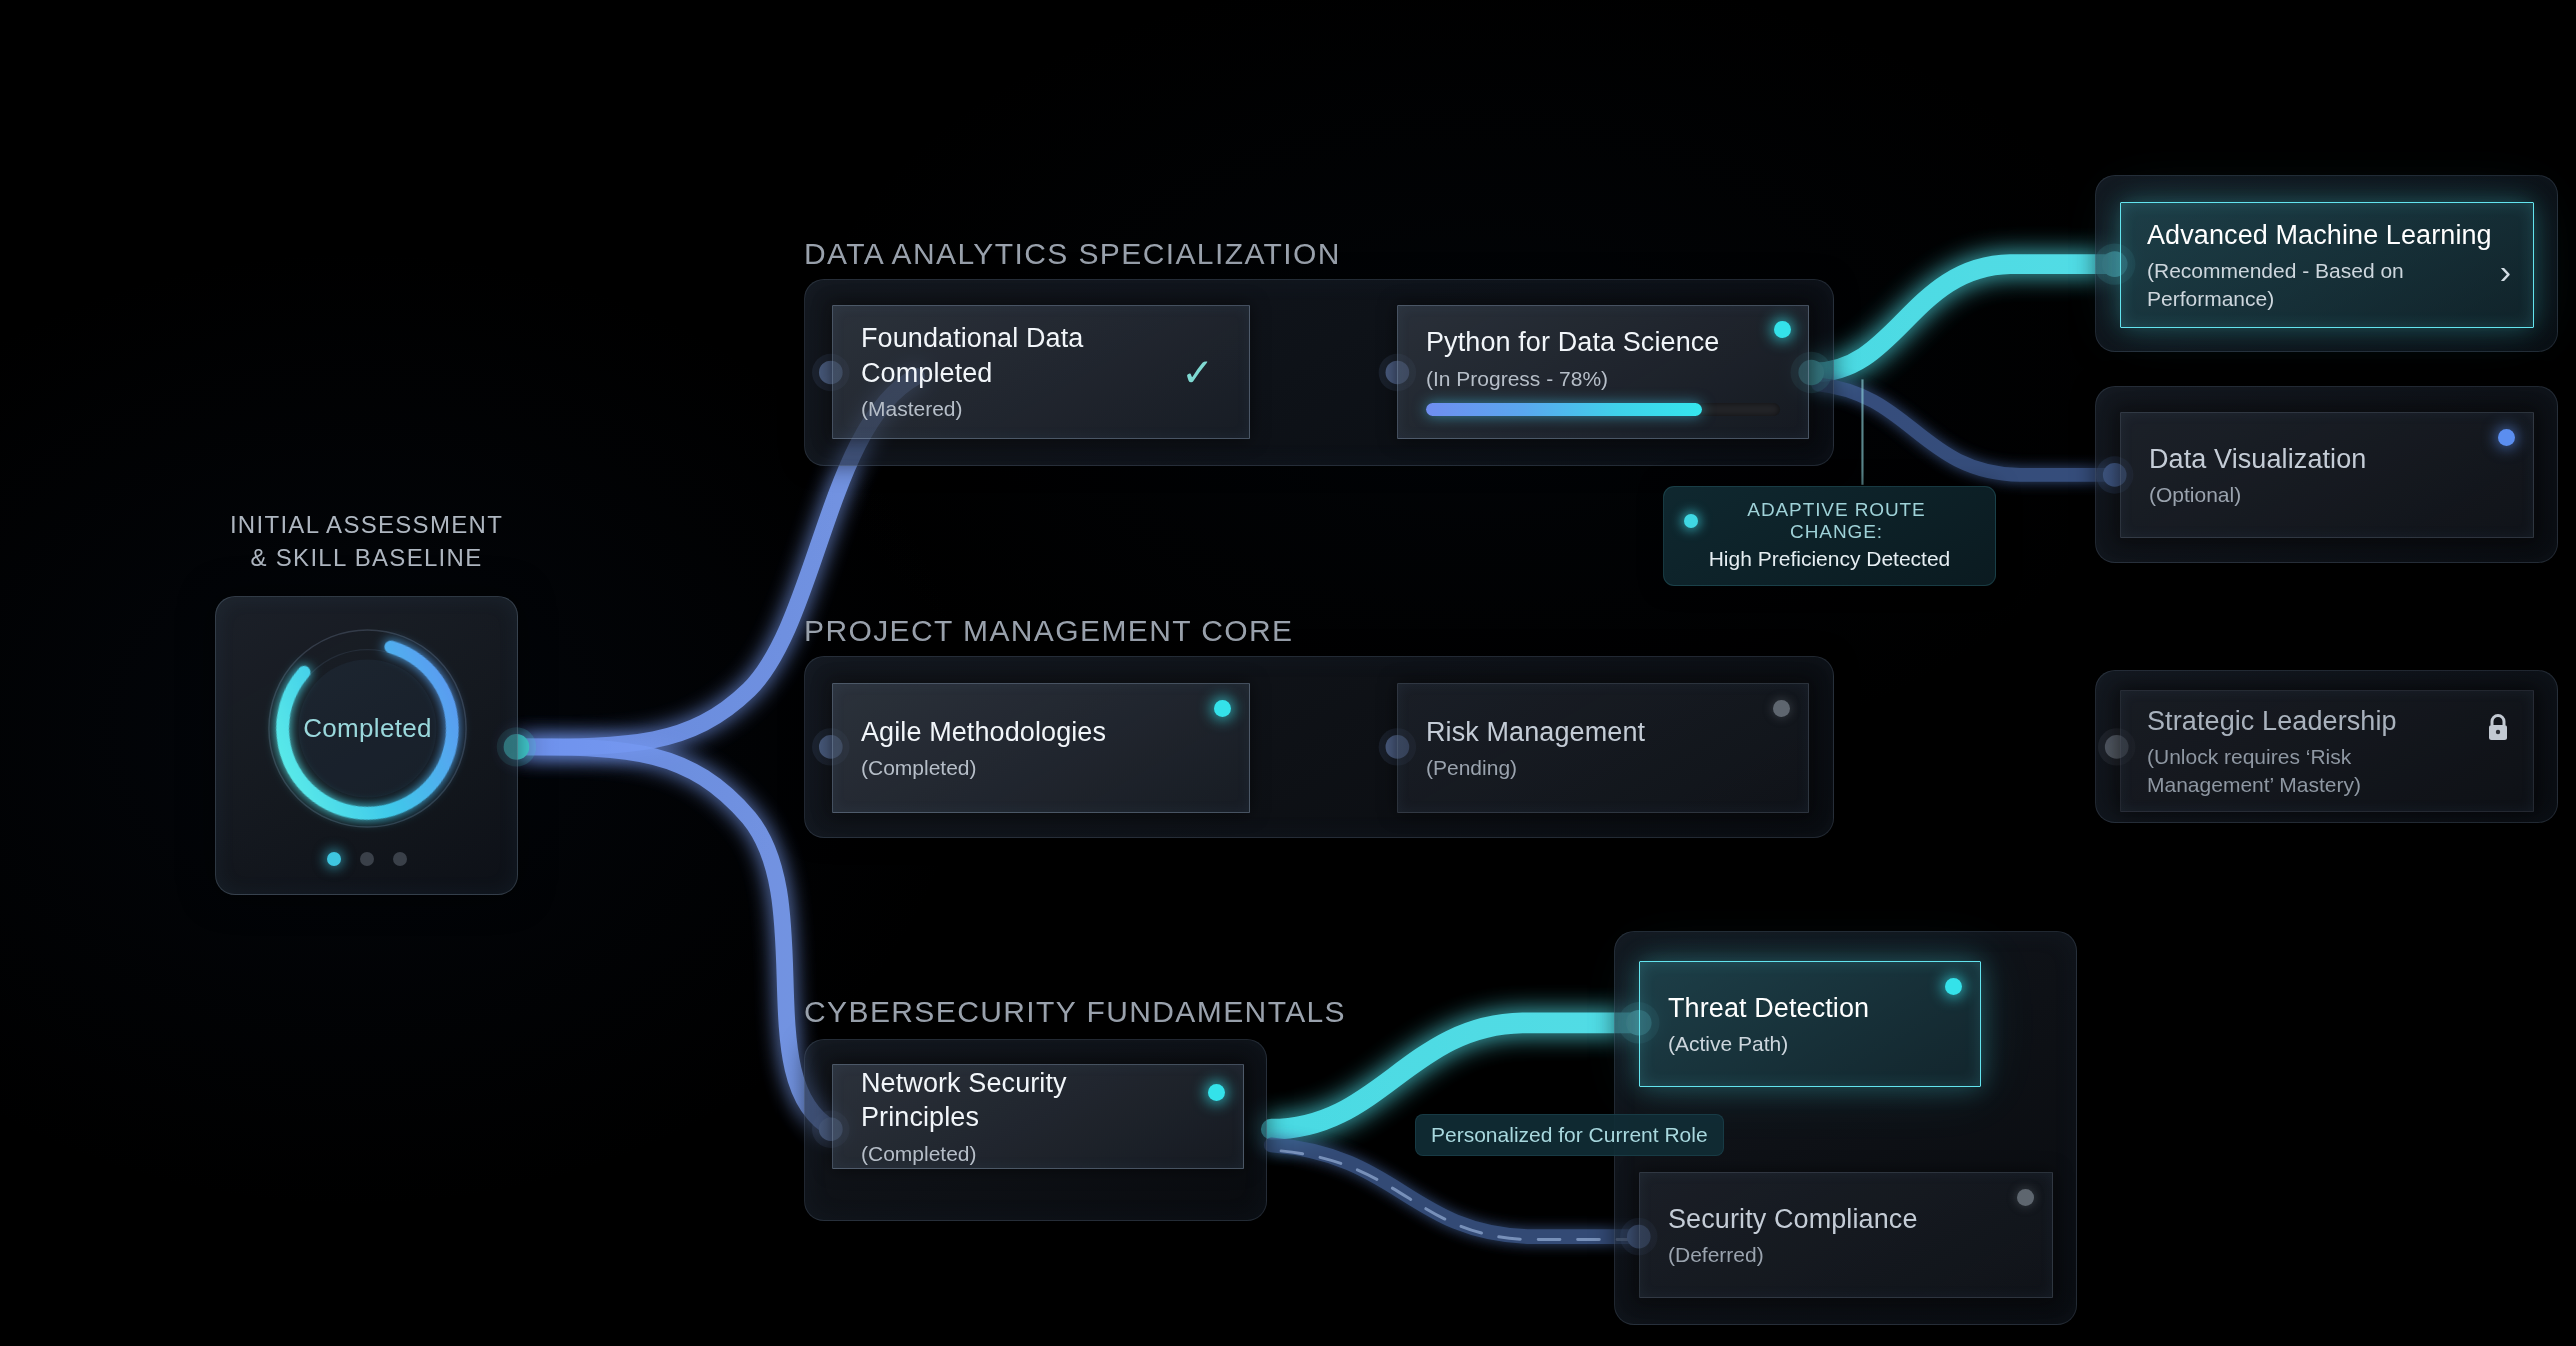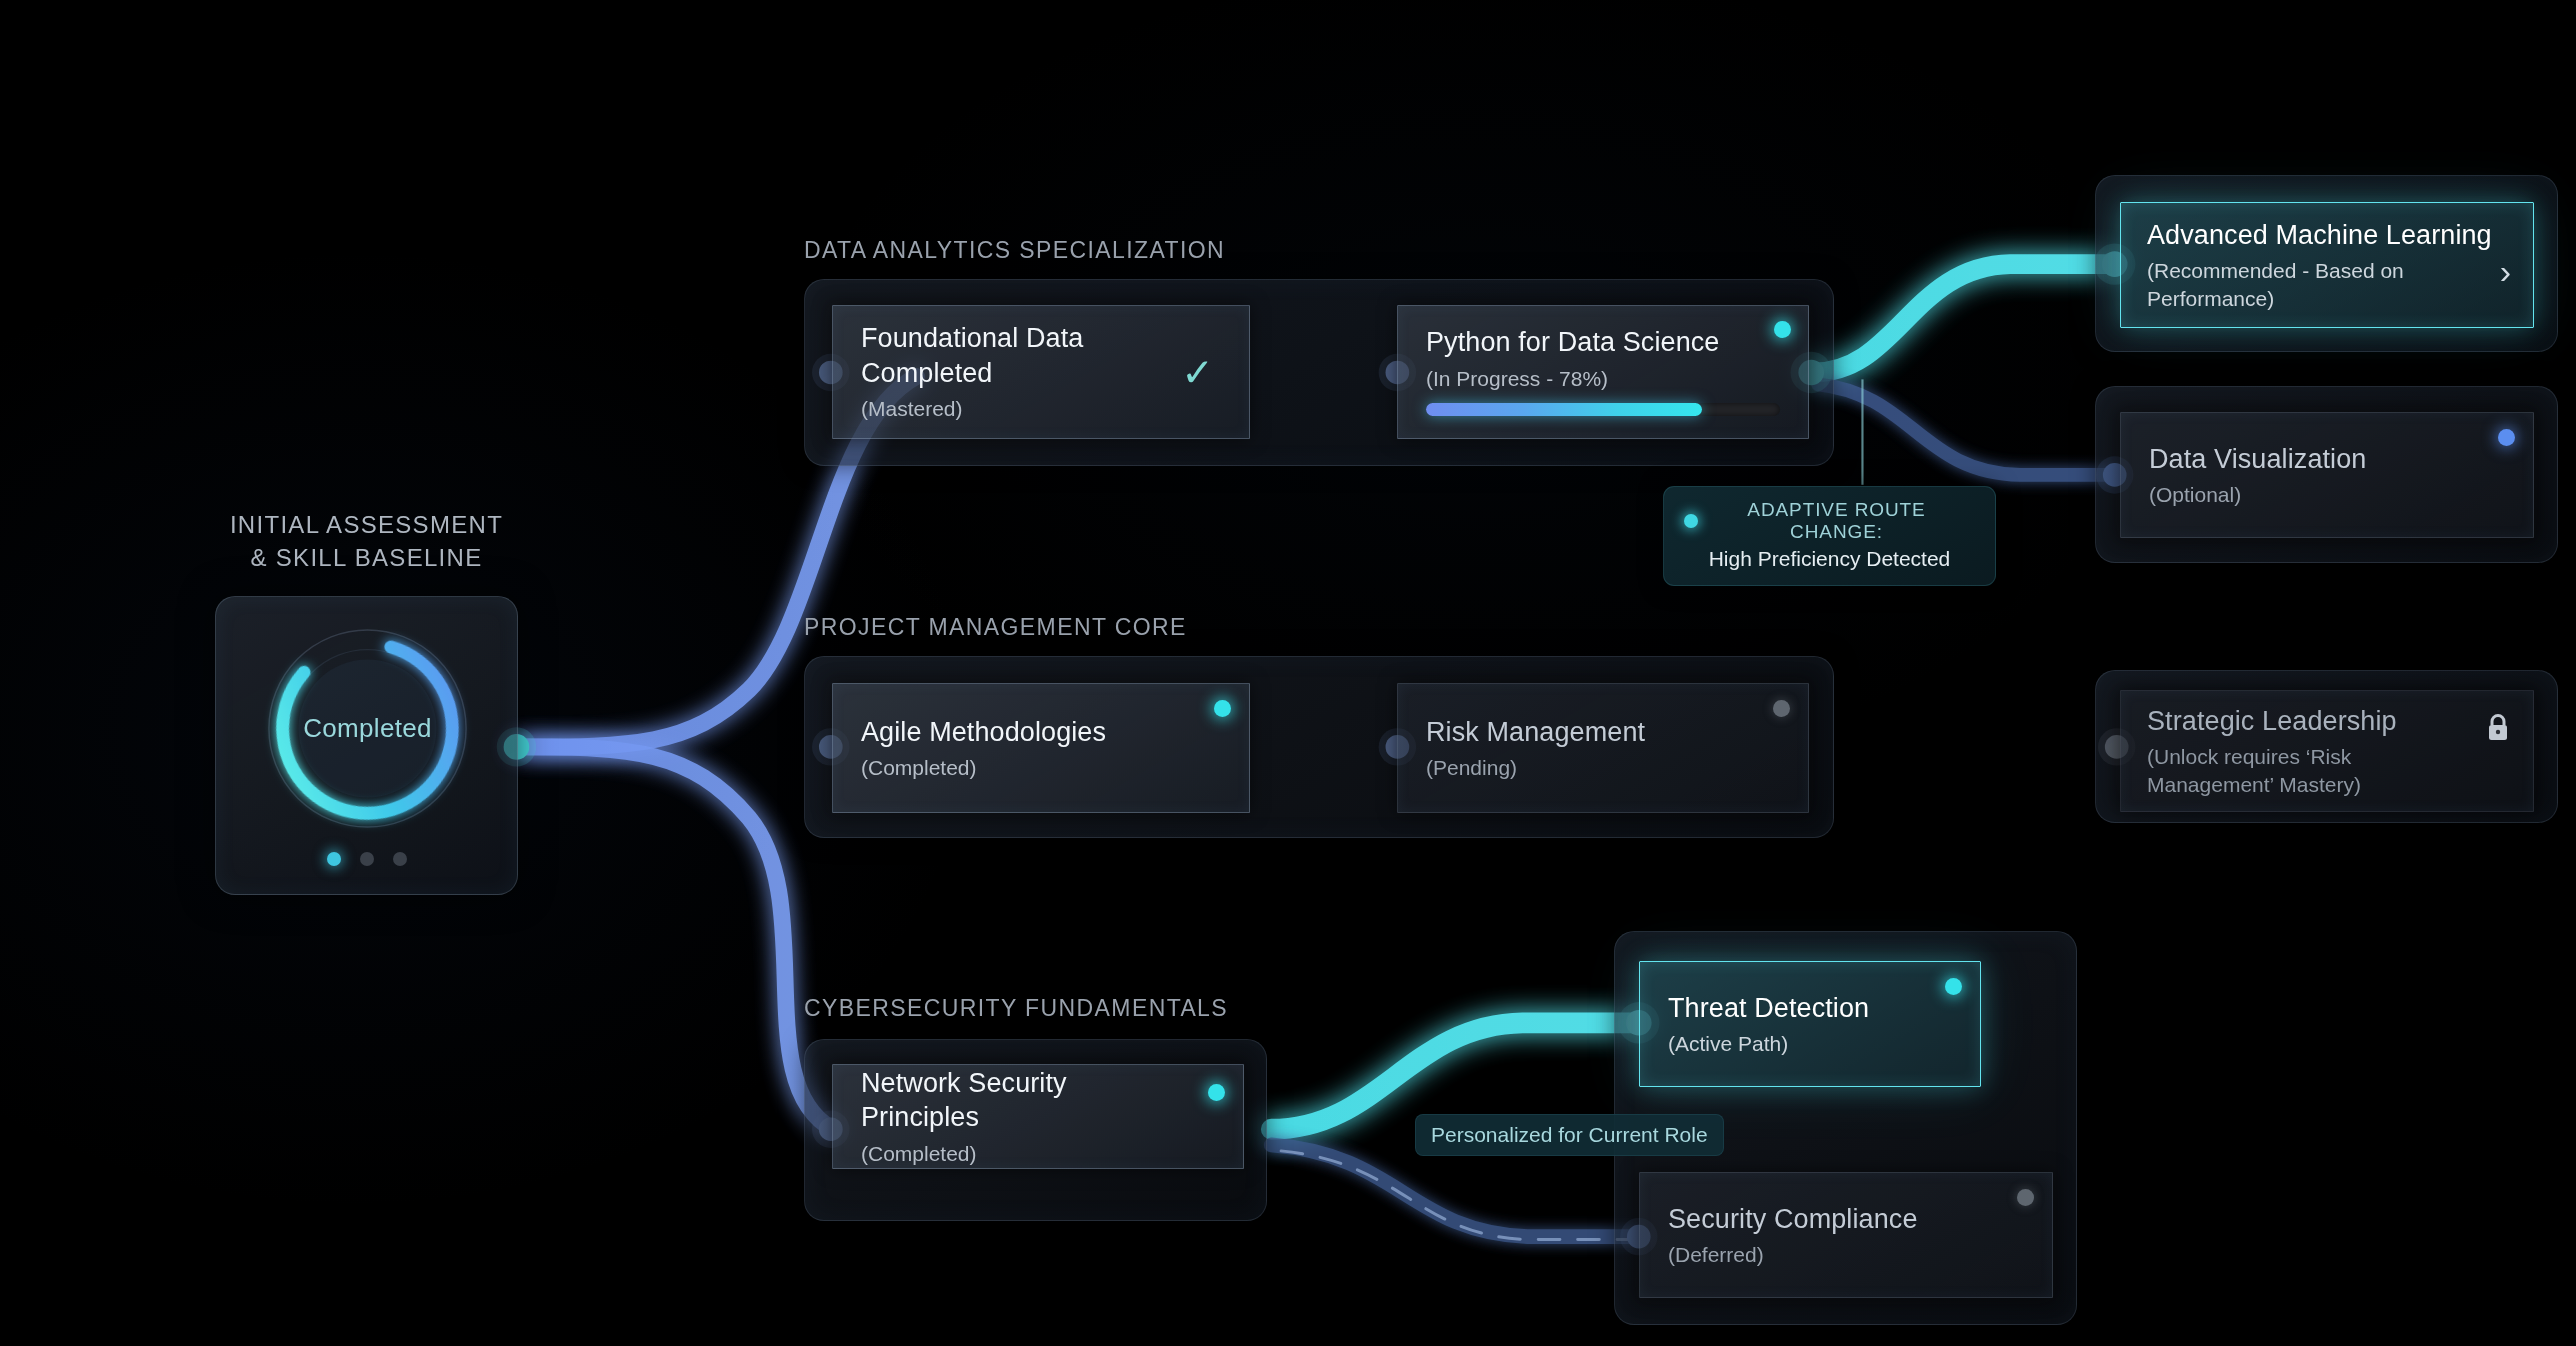--- a/index.html
+++ b/index.html
@@ -63,21 +63,21 @@
   
   .status-dot {
     position:absolute; width:17px; height:17px; border-radius:50%;
   }
   .status-dot.cyan { background:#34e2ea; box-shadow:0 0 14px 3px rgba(52,226,234,0.65); }
   .status-dot.blue { background:#5b8ef0; box-shadow:0 0 14px 3px rgba(91,142,240,0.55); }
   .status-dot.grey { background:#5e666f; box-shadow:0 0 8px 2px rgba(94,102,111,0.35); }
 
   
   .section-label {
-    position:absolute; color:#9aa2ad; font-size:23px; letter-spacing:1.4px;
+    position:absolute; color:#9aa2ad; font-size:30px; letter-spacing:1.4px;
     text-transform:uppercase; font-weight:400;
   }
 
   
   .check { position:absolute; color:#7fd9d2; font-size:39px; line-height:1; font-weight:300; }
 
   
   .lock-icon { position:absolute; }
 
   

